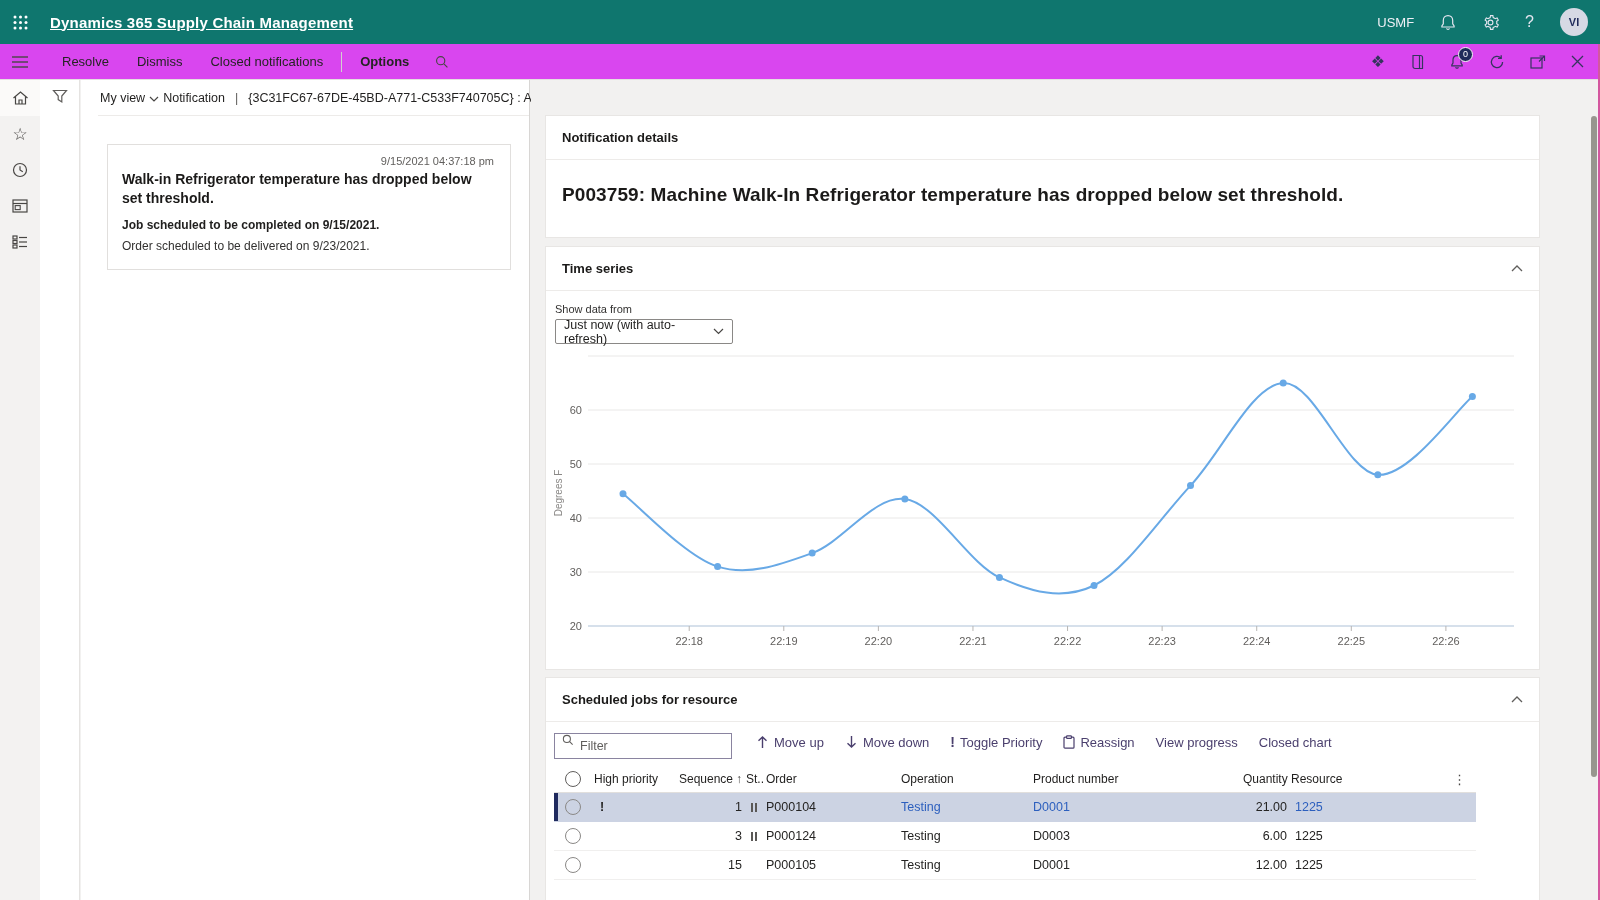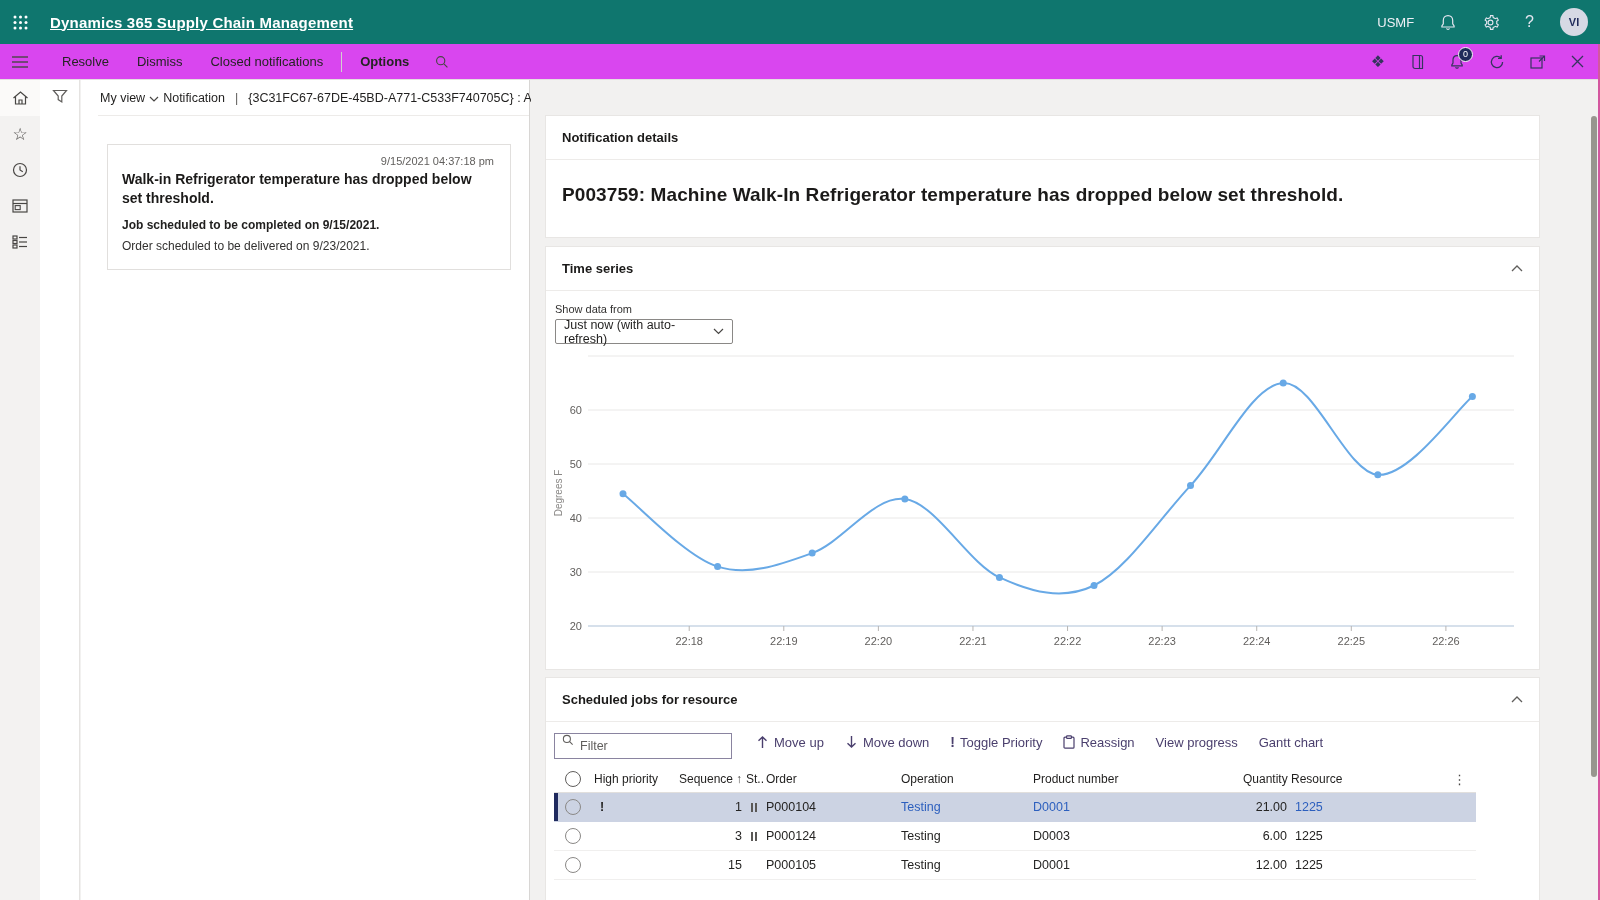--- a/index.html
+++ b/index.html
@@ -399,21 +399,21 @@
                 <rect x="1" y="2.2" width="10" height="11" rx="1" fill="none" stroke="currentColor" stroke-width="1.2"></rect>
                 <rect x="3.6" y="0.8" width="4.8" height="2.6" rx="0.6" fill="#fff" stroke="currentColor" stroke-width="1.2"></rect>
               </svg>
             </span>
             <span>Reassign</span>
           </span>
           <span class="tb-btn">
             <span>View progress</span>
           </span>
           <span class="tb-btn">
-            <span>Gantt chart</span>
+            <span>Closed chart</span>
           </span>
         </div>
       <div class="grid" id="jobs-grid">
           <div class="g-row g-head">
             <div class="gc">
               <div class="circ" style="border-color:#605e5c;"></div>
             </div>
             <div class="gc">High priority</div>
             <div class="gc r">Sequence<span class="sort-arrow">↑</span></div>
             <div class="gc">St...</div>

